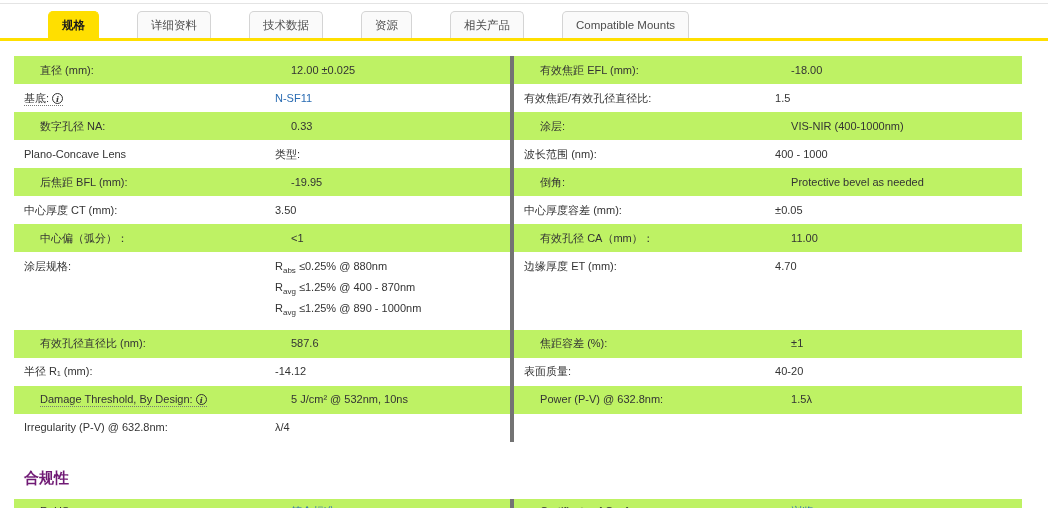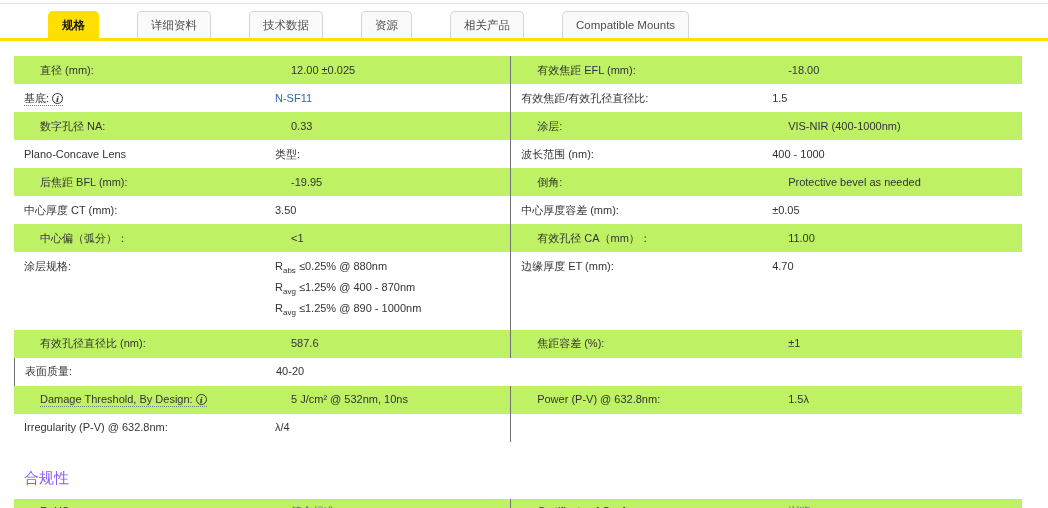--- a/index.html
+++ b/index.html
@@ -32,40 +32,40 @@
   
   .spec-table { margin: 15px 26px 0 14px; }
   .row { display: flex; font-size: 11px; }
   .half {
     width: 505px; display: grid;
     grid-template-columns: 251px 1fr;
     align-items: center;
     min-height: 28px;
     padding-left: 10px;
   }
-  .half.right { width: 521px; border-left: 1px solid #737373; }
+  .half.right { width: 521px; border-left: 4px solid #737373; }
   .row.shaded .half { background: #bef264; padding-left: 26px; }
   .row.tall .half { align-items: start; padding-top: 7px; padding-bottom: 7px; }
   .cell { line-height: 15px; }
   .cell .line { margin-bottom: 2px; }
   sub { font-size: 8px; }
   .link { color: #2a6cb3; cursor: pointer; text-decoration: none; text-align: right; }
   .lbl-info { border-bottom: 1px dotted #777777; padding-bottom: 1px; }
   .info-icon {
     display: inline-block; width: 11px; height: 11px;
     border: 1px solid #333333; border-radius: 50%;
     font-size: 8px; line-height: 10px; text-align: center;
     margin-left: 3px; font-weight: bold;
     font-family: "DejaVu Serif", serif; font-style: italic;
     vertical-align: 0px;
   }
 
   
   .compliance-heading {
-    font-size: 15px; font-weight: normal; color: #8b5cf6;
+    font-size: 15px; font-weight: bold; color: #701a75;
     margin: 27px 0 11px 24px;
   }
   .compliance .half { min-height: 26px; }
 </style>
 </head>
 <body>
 
 <div class="top-rule"></div>
 
 <div class="tabs">
@@ -179,20 +179,24 @@
       <div class="cell">有效孔径直径比 (nm):</div>
       <div class="cell">587.6</div>
     </div>
     <div class="half right">
       <div class="cell">焦距容差 (%):</div>
       <div class="cell">±1</div>
     </div>
   </div>
 
   <div class="row">
+    <div class="half left">
+      <div class="cell">半径 R₁ (mm):</div>
+      <div class="cell">-14.12</div>
+    </div>
     <div class="half right">
       <div class="cell">表面质量:</div>
       <div class="cell">40-20</div>
     </div>
   </div>
 
   <div class="row shaded">
     <div class="half left">
       <div class="cell">
         <span class="lbl-info"><span>Damage Threshold, By Design:</span><span class="info-icon">i</span></span>

